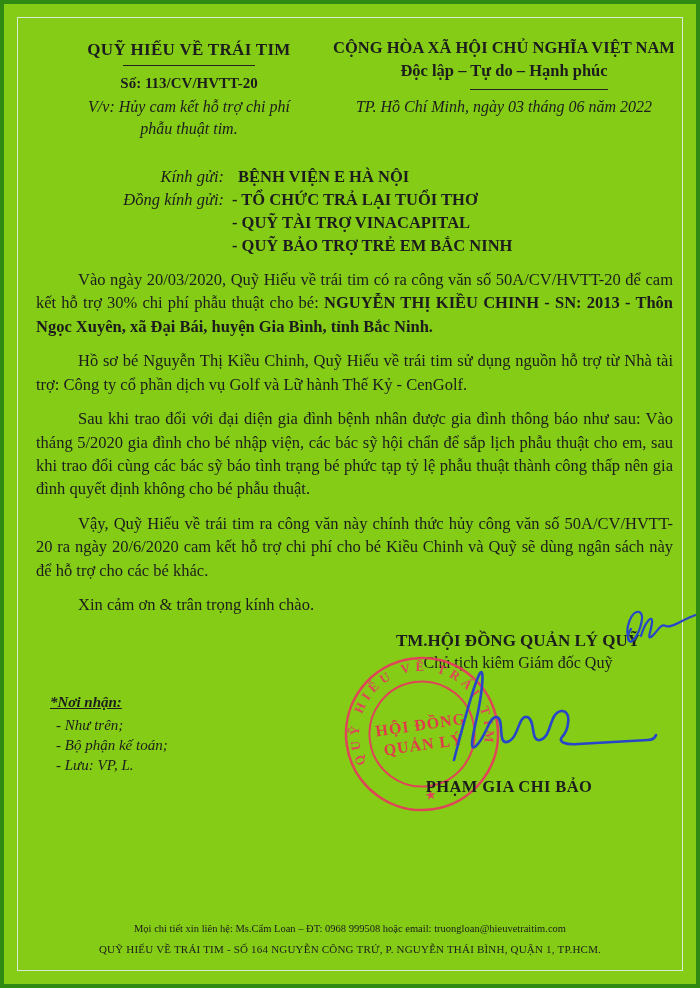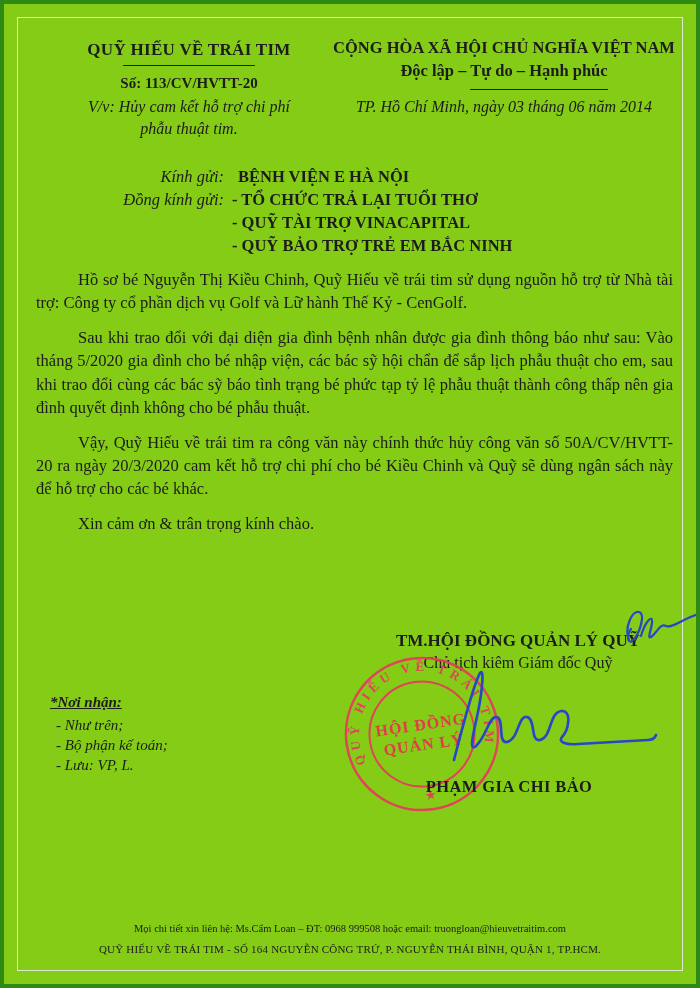--- a/index.html
+++ b/index.html
@@ -64,21 +64,21 @@
       <span>V/v: Hủy cam kết hỗ trợ chi phí</span><br>
       <span>phẫu thuật tim.</span>
     </div>
   </div>
 
   <div class="header-right">
     <div class="nat-line1">CỘNG HÒA XÃ HỘI CHỦ NGHĨA VIỆT NAM</div>
     <div class="nat-line2">
       <span>Độc lập – </span><span class="u">Tự do – Hạnh phúc</span>
     </div>
-    <div class="date-line">TP. Hồ Chí Minh, ngày 03 tháng 06 năm 2014</div>
+    <div class="date-line">TP. Hồ Chí Minh, ngày 03 tháng 06 năm 2022</div>
   </div>
 
   <div class="recipients">
     <div class="rec-row">
       <div class="rec-label">Kính gửi:</div>
       <div class="rec-value">BỆNH VIỆN E HÀ NỘI</div>
     </div>
     <div class="rec-row">
       <div class="rec-label">Đồng kính gửi:</div>
       <div class="rec-value dash">-  TỔ CHỨC TRẢ LẠI TUỔI THƠ</div>
@@ -87,23 +87,24 @@
       <div class="rec-label"></div>
       <div class="rec-value dash">-  QUỸ TÀI TRỢ VINACAPITAL</div>
     </div>
     <div class="rec-row">
       <div class="rec-label"></div>
       <div class="rec-value dash">-  QUỸ BẢO TRỢ TRẺ EM BẮC NINH</div>
     </div>
   </div>
 
   <div class="body-block">
+    <p><span>Vào ngày 20/03/2020, Quỹ Hiếu về trái tim có ra công văn số 50A/CV/HVTT-20 để cam kết hỗ trợ 30% chi phí phẫu thuật cho bé: </span><b>NGUYỄN THỊ KIỀU CHINH - SN: 2013 - Thôn Ngọc Xuyên, xã Đại Bái, huyện Gia Bình, tỉnh Bắc Ninh.</b></p>
     <p>Hồ sơ bé Nguyễn Thị Kiều Chinh, Quỹ Hiếu về trái tim sử dụng nguồn hỗ trợ từ Nhà tài trợ: Công ty cổ phần dịch vụ Golf và Lữ hành Thế Kỷ - CenGolf.</p>
     <p>Sau khi trao đổi với đại diện gia đình bệnh nhân được gia đình thông báo như sau: Vào tháng 5/2020 gia đình cho bé nhập viện, các bác sỹ hội chẩn để sắp lịch phẫu thuật cho em, sau khi trao đổi cùng các bác sỹ báo tình trạng bé phức tạp tỷ lệ phẫu thuật thành công thấp nên gia đình quyết định không cho bé phẫu thuật.</p>
-    <p>Vậy, Quỹ Hiếu về trái tim ra công văn này chính thức hủy công văn số 50A/CV/HVTT-20 ra ngày 20/3/2020 cam kết hỗ trợ chi phí cho bé Kiều Chinh và Quỹ sẽ dùng ngân sách này để hỗ trợ cho các bé khác.</p>
+    <p>Vậy, Quỹ Hiếu về trái tim ra công văn này chính thức hủy công văn số 50A/CV/HVTT-20 ra ngày 20/6/2020 cam kết hỗ trợ chi phí cho bé Kiều Chinh và Quỹ sẽ dùng ngân sách này để hỗ trợ cho các bé khác.</p>
     <p class="closing">Xin cảm ơn &amp; trân trọng kính chào.</p>
   </div>
 
   <div class="sig-head">
     <div class="sig-line1">TM.HỘI ĐỒNG QUẢN LÝ QUỸ</div>
     <div class="sig-line2">Chủ tịch kiêm Giám đốc Quỹ</div>
   </div>
 
   <svg class="stamp" width="168" height="168" viewBox="0 0 168 168">
     <circle cx="84" cy="84" r="76" fill="none" stroke="#e8395e" stroke-width="2.6"></circle>

